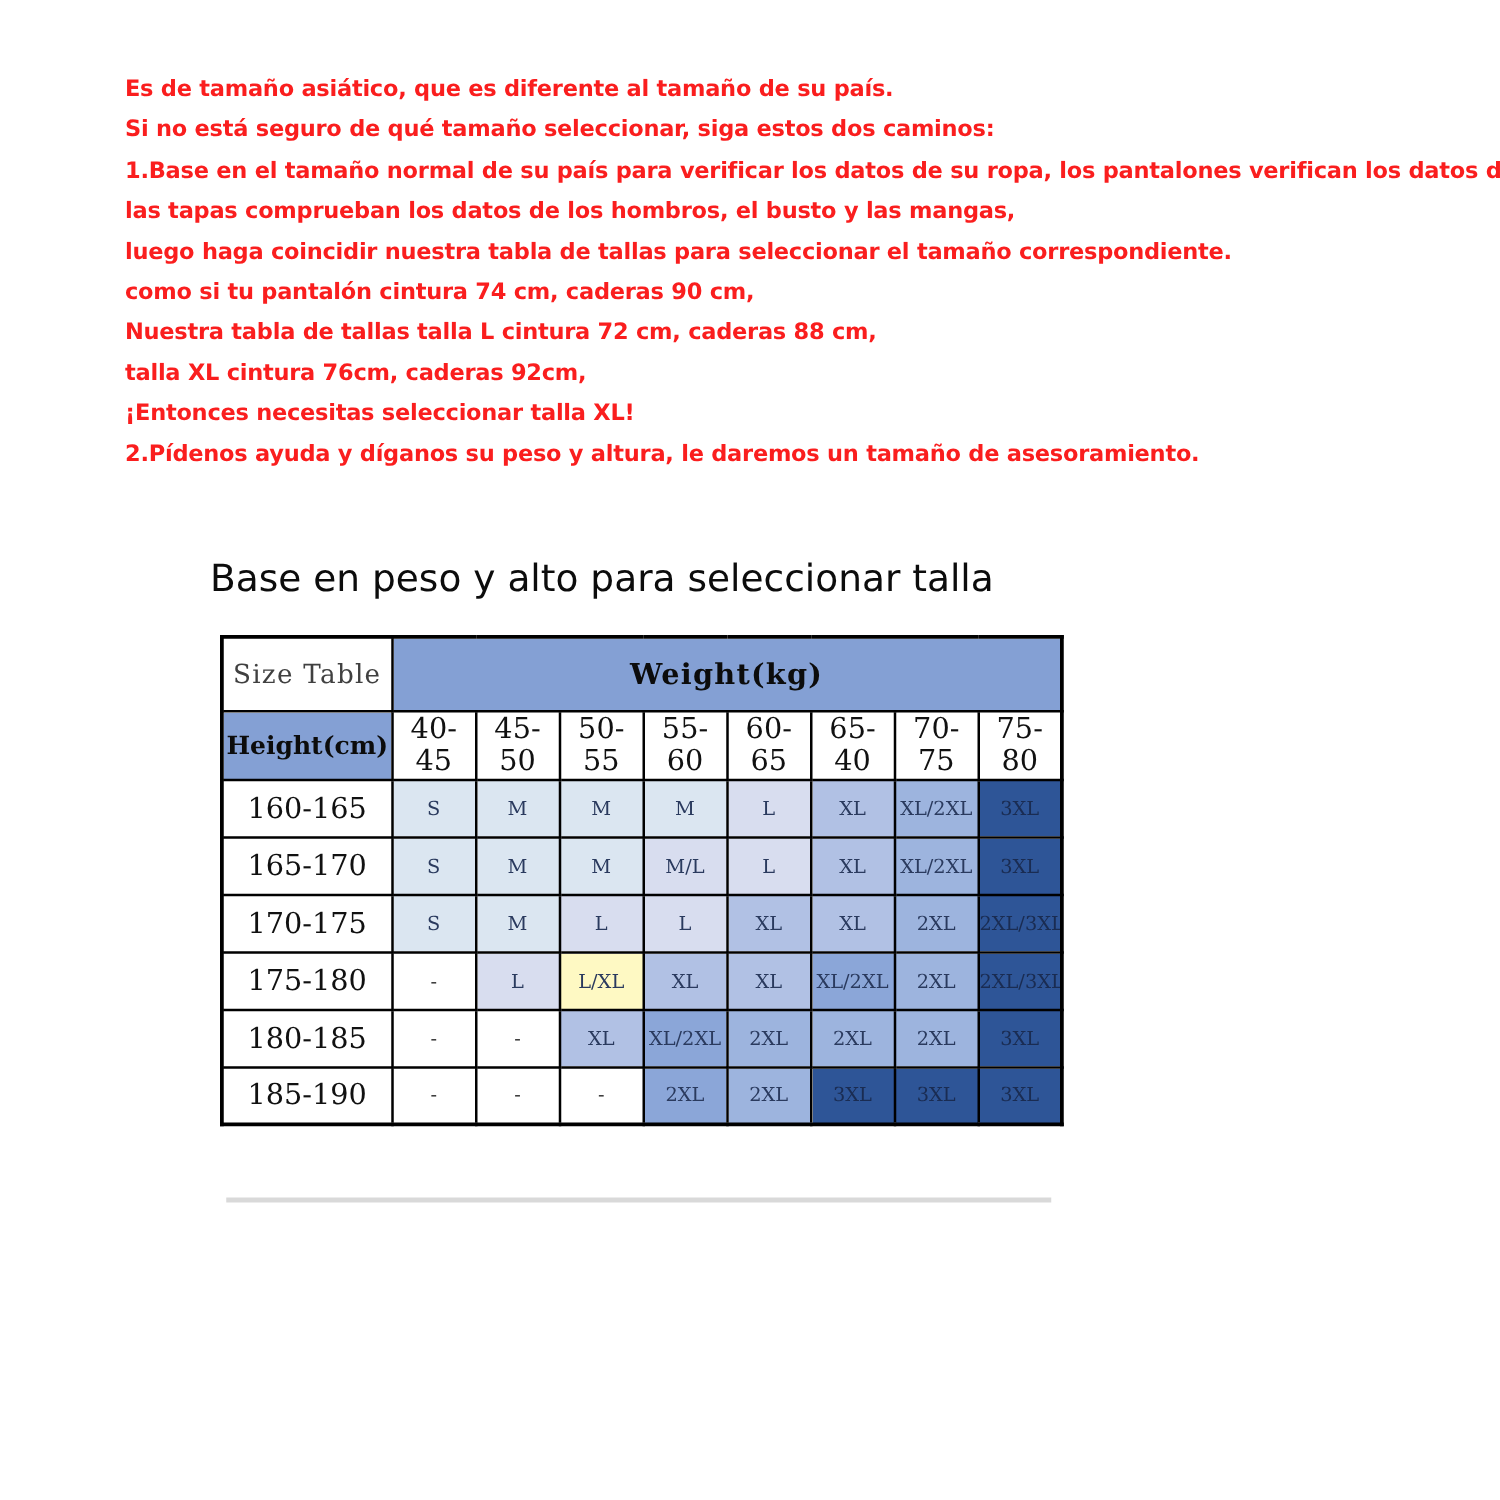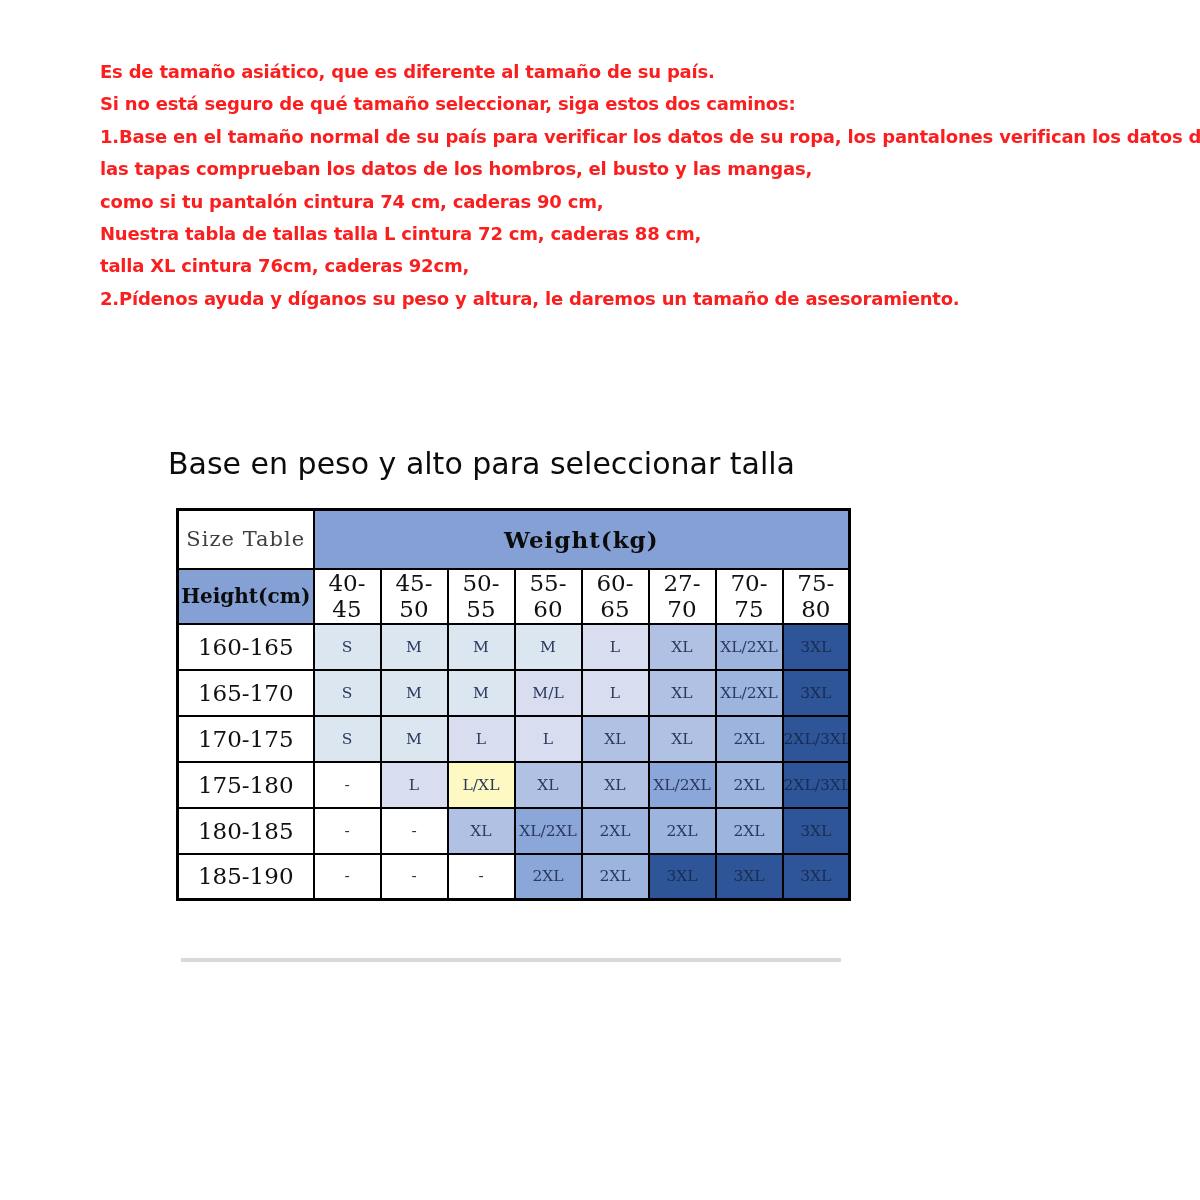--- a/index.html
+++ b/index.html
@@ -111,23 +111,25 @@
 </head>
 <body>
 
 <div class="page">
 
   <div class="notice" id="notice" style="color: rgb(250, 30, 30);">
       <div class="notice-line">Es de tamaño asiático, que es diferente al tamaño de su país.</div>
       <div class="notice-line">Si no está seguro de qué tamaño seleccionar, siga estos dos caminos:</div>
       <div class="notice-line">1.Base en el tamaño normal de su país para verificar los datos de su ropa, los pantalones verifican los datos de cintura, caderas y l</div>
       <div class="notice-line">las tapas comprueban los datos de los hombros, el busto y las mangas,</div>
+      <div class="notice-line">luego haga coincidir nuestra tabla de tallas para seleccionar el tamaño correspondiente.</div>
       <div class="notice-line">como si tu pantalón cintura 74 cm, caderas 90 cm,</div>
       <div class="notice-line">Nuestra tabla de tallas talla L cintura 72 cm, caderas 88 cm,</div>
       <div class="notice-line">talla XL cintura 76cm, caderas 92cm,</div>
+      <div class="notice-line">¡Entonces necesitas seleccionar talla XL!</div>
       <div class="notice-line">2.Pídenos ayuda y díganos su peso y altura, le daremos un tamaño de asesoramiento.</div>
     </div>
 
   <h1 class="title">Base en peso y alto para seleccionar talla</h1>
 
   <table class="size-table">
     <colgroup id="table-cols">
         <col style="width: 136px;">
         <col style="width: 67px;">
         <col style="width: 67px;">
@@ -143,21 +145,21 @@
         <th class="corner">Size Table</th>
         <th class="weight-head" colspan="8" style="background: rgb(132, 160, 212);">Weight(kg)</th>
       </tr>
       <tr class="head-row-2" id="range-row">
         <th class="height-head" style="background: rgb(132, 160, 212);">Height(cm)</th>
       <th class="range">40-45</th>
           <th class="range">45-50</th>
           <th class="range">50-55</th>
           <th class="range">55-60</th>
           <th class="range">60-65</th>
-          <th class="range">27-70</th>
+          <th class="range">65-40</th>
           <th class="range">70-75</th>
           <th class="range">75-80</th>
         </tr>
     </thead>
     <tbody id="table-body">
         <tr>
           <td class="height-label">160-165</td>
           <td class="size-cell" style="background: rgb(219, 230, 241); color: rgb(42, 58, 94);">S</td>
           <td class="size-cell" style="background: rgb(219, 230, 241); color: rgb(42, 58, 94);">M</td>
           <td class="size-cell" style="background: rgb(219, 230, 241); color: rgb(42, 58, 94);">M</td>

